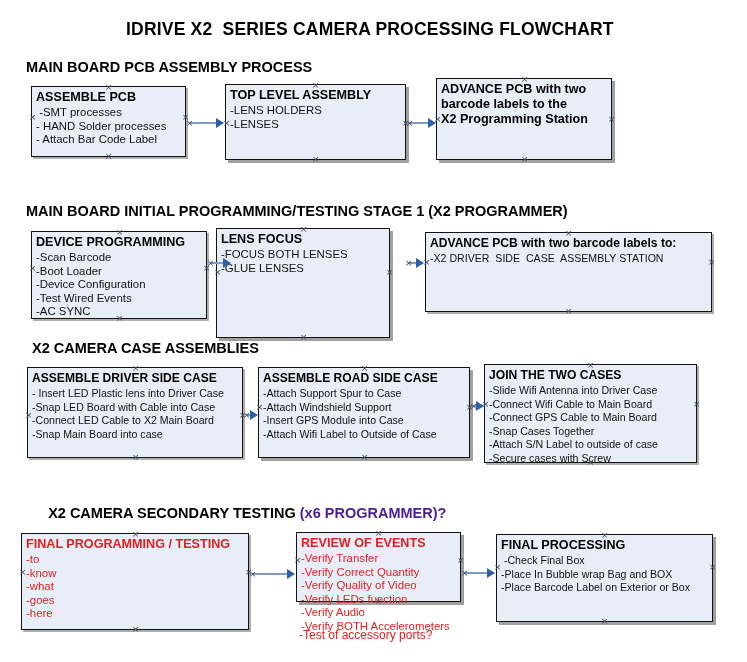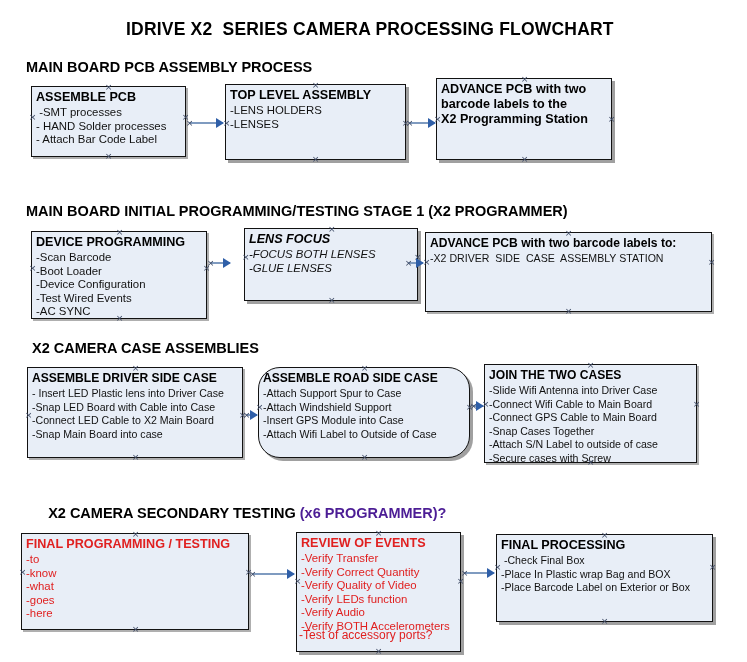--- a/index.html
+++ b/index.html
@@ -146,21 +146,21 @@
     <div class="li">-Boot Loader</div>
     <div class="li">-Device Configuration</div>
     <div class="li">-Test Wired Events</div>
     <div class="li">-AC SYNC</div>
     <div class="xh" style="left:50%;top:0px;"></div>
     <div class="xh" style="left:50%;top:100%;"></div>
     <div class="xh" style="left:0px;top:42%;"></div>
     <div class="xh" style="left:100%;top:42%;"></div>
   </div>
 
-  <div class="node thick" style="left:244px;top:228px;width:174px;height:73px;font-style:italic;">
+  <div class="node thick" style="left:216px;top:228px;width:174px;height:110px;">
     <div class="hd">LENS FOCUS</div>
     <div class="li">-FOCUS BOTH LENSES</div>
     <div class="li">-GLUE LENSES</div>
     <div class="xh" style="left:50%;top:0px;"></div>
     <div class="xh" style="left:50%;top:100%;"></div>
     <div class="xh" style="left:0px;top:40%;"></div>
     <div class="xh" style="left:100%;top:40%;"></div>
   </div>
 
   <div class="node" style="left:425px;top:232px;width:287px;height:80px;">
@@ -184,21 +184,21 @@
     <div class="li small">- Insert LED Plastic lens into Driver Case</div>
     <div class="li small">-Snap LED Board with Cable into Case</div>
     <div class="li small">-Connect LED Cable to X2 Main Board</div>
     <div class="li small">-Snap Main Board into case</div>
     <div class="xh" style="left:50%;top:0px;"></div>
     <div class="xh" style="left:50%;top:100%;"></div>
     <div class="xh" style="left:0px;top:53%;"></div>
     <div class="xh" style="left:100%;top:53%;"></div>
   </div>
 
-  <div class="node thick" style="left:258px;top:367px;width:212px;height:91px;border-radius:22px;">
+  <div class="node thick" style="left:258px;top:367px;width:212px;height:91px;">
     <div class="hd small">ASSEMBLE ROAD SIDE CASE</div>
     <div class="li small">-Attach Support Spur to Case</div>
     <div class="li small">-Attach Windshield Support</div>
     <div class="li small">-Insert GPS Module into Case</div>
     <div class="li small">-Attach Wifi Label to Outside of Case</div>
     <div class="xh" style="left:50%;top:0px;"></div>
     <div class="xh" style="left:50%;top:100%;"></div>
     <div class="xh" style="left:0px;top:44%;"></div>
     <div class="xh" style="left:100%;top:44%;"></div>
   </div>
@@ -232,39 +232,39 @@
     <div class="li">-know</div>
     <div class="li">-what</div>
     <div class="li">-goes</div>
     <div class="li">-here</div>
     <div class="xh" style="left:50%;top:0px;"></div>
     <div class="xh" style="left:50%;top:100%;"></div>
     <div class="xh" style="left:0px;top:41%;"></div>
     <div class="xh" style="left:100%;top:41%;"></div>
   </div>
 
-  <div class="node red thick" style="left:296px;top:532px;width:165px;height:120px;">
+  <div class="node red thick" style="left:296px;top:532px;width:165px;height:70px;">
     <div class="hd">REVIEW OF EVENTS</div>
     <div class="li">-Verify Transfer</div>
     <div class="li">-Verify Correct Quantity</div>
     <div class="li">-Verify Quality of Video</div>
     <div class="li">-Verify LEDs function</div>
     <div class="li">-Verify Audio</div>
     <div class="li">-Verify BOTH Accelerometers</div>
     <div class="xh" style="left:50%;top:0px;"></div>
     <div class="xh" style="left:50%;top:100%;"></div>
     <div class="xh" style="left:0px;top:41%;"></div>
     <div class="xh" style="left:100%;top:41%;"></div>
   </div>
   <div class="overflow-line" style="left:299px;top:629px;">-Test of accessory ports?</div>
 
   <div class="node thick" style="left:496px;top:534px;width:217px;height:88px;">
     <div class="hd">FINAL PROCESSING</div>
     <div class="li small"> -Check Final Box</div>
-    <div class="li small">-Place In Plastic wrap Bag and BOX</div>
+    <div class="li small">-Place In Bubble wrap Bag and BOX</div>
     <div class="li small">-Place Barcode Label on Exterior or Box</div>
     <div class="xh" style="left:50%;top:0px;"></div>
     <div class="xh" style="left:50%;top:100%;"></div>
     <div class="xh" style="left:0px;top:38%;"></div>
     <div class="xh" style="left:100%;top:38%;"></div>
   </div>
 
   <div class="arrow" style="left:252px;top:573px;width:42px;"></div>
   <div class="arrow" style="left:464px;top:572px;width:30px;"></div>
   <div class="xh" style="left:252px;top:574px;"></div>

